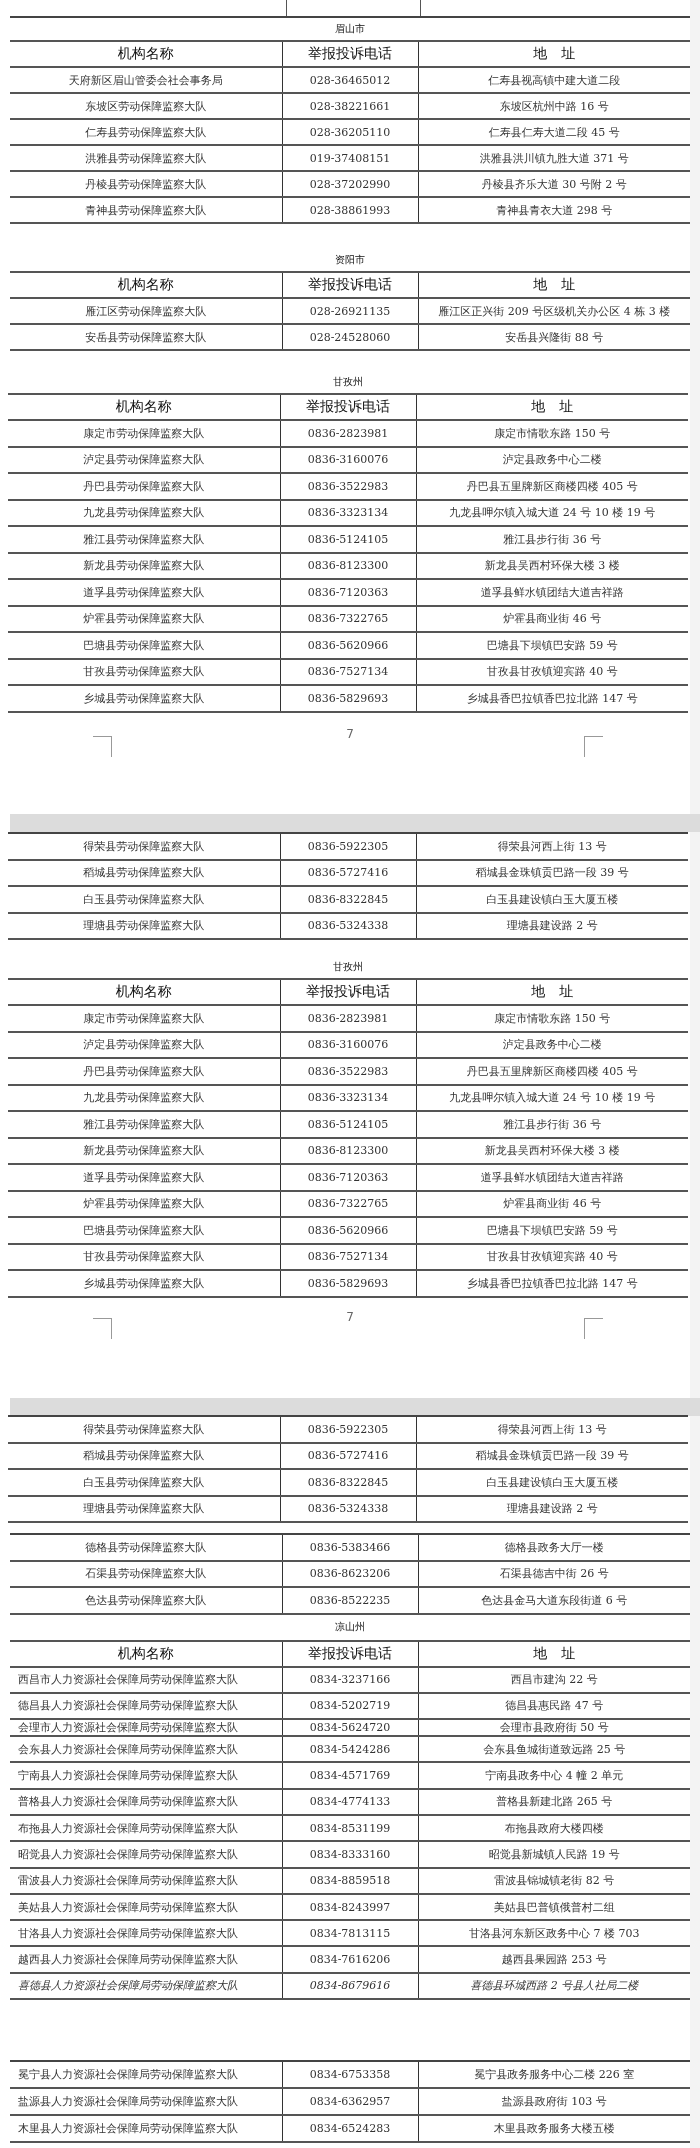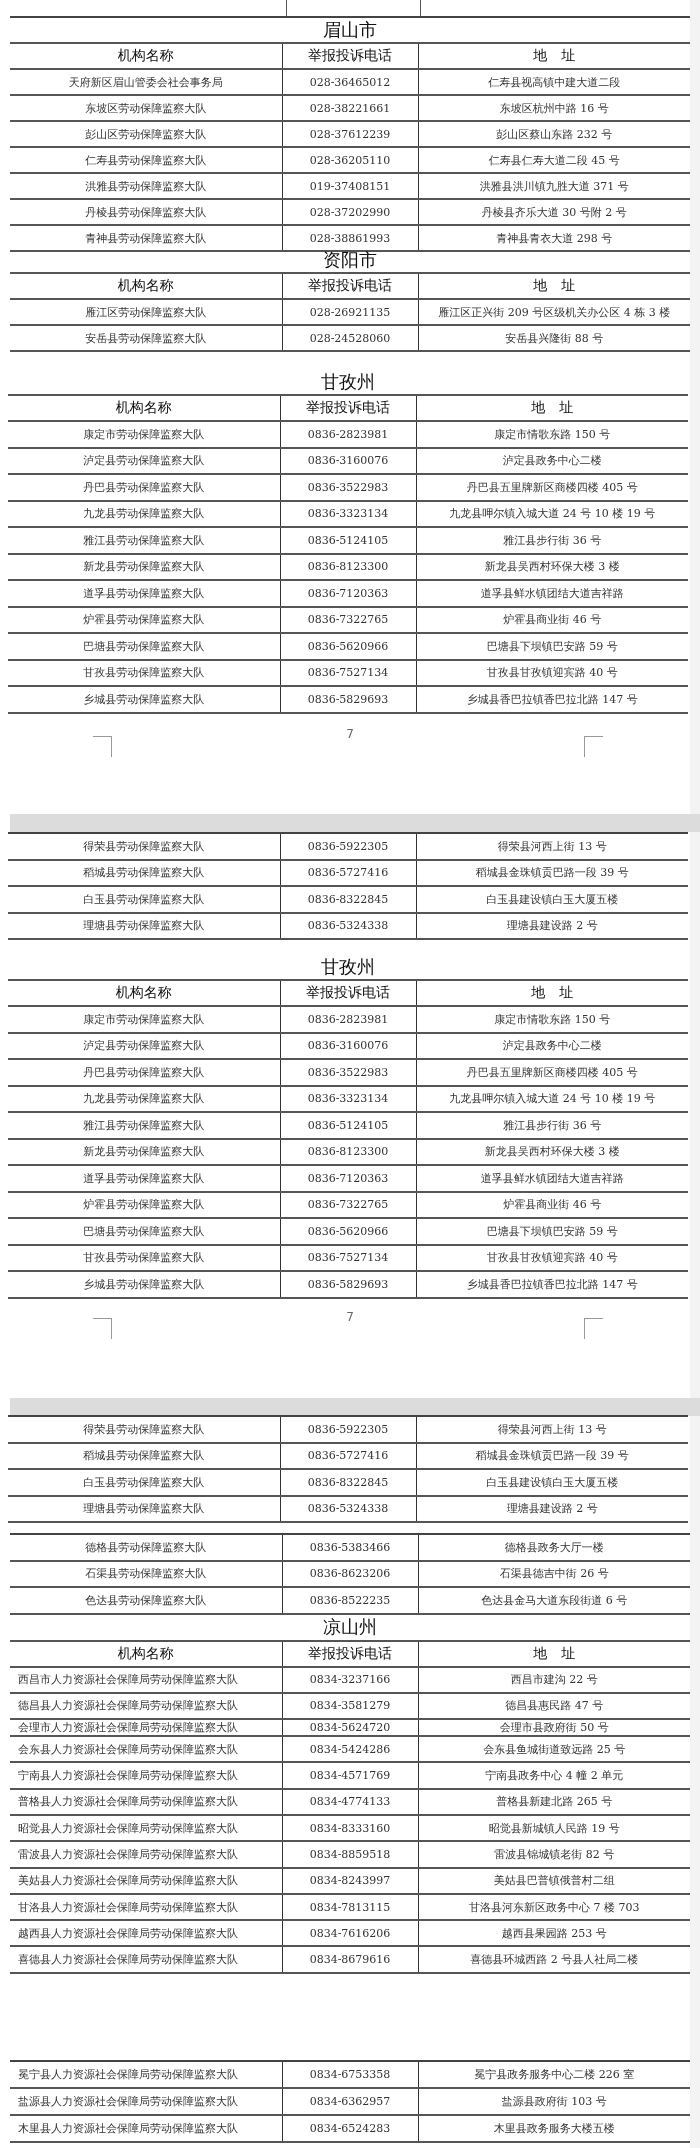--- a/index.html
+++ b/index.html
@@ -8,21 +8,21 @@
   .page-edge { position: absolute; left: 690px; width: 10px; background: #f3f3f3; }
   .block { position: absolute; left: 10px; width: 680px; }
   table.t { border-collapse: collapse; width: 680px; table-layout: fixed; }
   table.t td { border-left: 1px solid #333; border-right: 1px solid #333;
                border-bottom: 2px solid #555; text-align: center; font-size: 11px;
                white-space: nowrap; overflow: hidden; padding: 0; color: #333; }
   table.t td:first-child { border-left: none; }
   table.t td:last-child { border-right: none; }
   table.t tr.top td { border-top: 2px solid #444; }
   table.t tr.title td { font-family: Liberation Mono, monospace;
-               font-size: 18px; color: #111; border-left: none; border-right: none; }
+               font-size: 10px; color: #111; border-left: none; border-right: none; }
   table.t tr.head td { font-family: "DejaVu Sans", "Liberation Sans", sans-serif;
                font-size: 14px; color: #111; }
   col.c1 { width: 272px; } col.c2 { width: 136px; } col.c3 { width: 272px; }
   .left-align td:first-child { text-align: left; padding-left: 8px; }
   .pagemark { position: absolute; font-size: 12px; color: #666; left: 0; width: 700px; text-align: center;
               font-family: "DejaVu Sans", sans-serif; }
   .corner { position: absolute; width: 18px; height: 20px; }
   .corner.l { border-top: 1px solid #999; border-right: 1px solid #999; }
   .corner.r { border-top: 1px solid #999; border-left: 1px solid #999; }
   .band { position: absolute; left: 10px; width: 690px; height: 18px; background: #dcdcdc; }
@@ -57,25 +57,20 @@
           <td>天府新区眉山管委会社会事务局</td>
           <td>028-36465012</td>
           <td>仁寿县视高镇中建大道二段</td>
         </tr>
         <tr style="height: 26px;">
           <td>东坡区劳动保障监察大队</td>
           <td>028-38221661</td>
           <td>东坡区杭州中路 16 号</td>
         </tr>
         <tr style="height: 26px;">
-          <td>彭山区劳动保障监察大队</td>
-          <td>028-37612239</td>
-          <td>彭山区蔡山东路 232 号</td>
-        </tr>
-        <tr style="height: 26px;">
           <td>仁寿县劳动保障监察大队</td>
           <td>028-36205110</td>
           <td>仁寿县仁寿大道二段 45 号</td>
         </tr>
         <tr style="height: 26px;">
           <td>洪雅县劳动保障监察大队</td>
           <td>019-37408151</td>
           <td>洪雅县洪川镇九胜大道 371 号</td>
         </tr>
         <tr style="height: 26px;">
@@ -394,21 +389,21 @@
     </tr>
     </tbody>
       <tbody>
         <tr style="height: 26.3px;">
           <td>西昌市人力资源社会保障局劳动保障监察大队</td>
           <td>0834-3237166</td>
           <td>西昌市建沟 22 号</td>
         </tr>
         <tr style="height: 26.3px;">
           <td>德昌县人力资源社会保障局劳动保障监察大队</td>
-          <td>0834-3581279</td>
+          <td>0834-5202719</td>
           <td>德昌县惠民路 47 号</td>
         </tr>
         <tr style="height: 14px;">
           <td>会理市人力资源社会保障局劳动保障监察大队</td>
           <td>0834-5624720</td>
           <td>会理市县政府街 50 号</td>
         </tr>
         <tr style="height: 26.3px;">
           <td>会东县人力资源社会保障局劳动保障监察大队</td>
           <td>0834-5424286</td>
@@ -418,20 +413,25 @@
           <td>宁南县人力资源社会保障局劳动保障监察大队</td>
           <td>0834-4571769</td>
           <td>宁南县政务中心 4 幢 2 单元</td>
         </tr>
         <tr style="height: 26.3px;">
           <td>普格县人力资源社会保障局劳动保障监察大队</td>
           <td>0834-4774133</td>
           <td>普格县新建北路 265 号</td>
         </tr>
         <tr style="height: 26.3px;">
+          <td>布拖县人力资源社会保障局劳动保障监察大队</td>
+          <td>0834-8531199</td>
+          <td>布拖县政府大楼四楼</td>
+        </tr>
+        <tr style="height: 26.3px;">
           <td>昭觉县人力资源社会保障局劳动保障监察大队</td>
           <td>0834-8333160</td>
           <td>昭觉县新城镇人民路 19 号</td>
         </tr>
         <tr style="height: 26.3px;">
           <td>雷波县人力资源社会保障局劳动保障监察大队</td>
           <td>0834-8859518</td>
           <td>雷波县锦城镇老街 82 号</td>
         </tr>
         <tr style="height: 26.3px;">
@@ -442,21 +442,21 @@
         <tr style="height: 26.3px;">
           <td>甘洛县人力资源社会保障局劳动保障监察大队</td>
           <td>0834-7813115</td>
           <td>甘洛县河东新区政务中心 7 楼 703</td>
         </tr>
         <tr style="height: 26.3px;">
           <td>越西县人力资源社会保障局劳动保障监察大队</td>
           <td>0834-7616206</td>
           <td>越西县果园路 253 号</td>
         </tr>
-        <tr style="height: 26.3px;">
+        <tr style="height: 26.3px; font-style: italic;">
           <td>喜德县人力资源社会保障局劳动保障监察大队</td>
           <td>0834-8679616</td>
           <td>喜德县环城西路 2 号县人社局二楼</td>
         </tr>
       </tbody>
   </table>
 </div>
 
 <div class="block" style="top:2060px;">
   <table class="t left-align">

